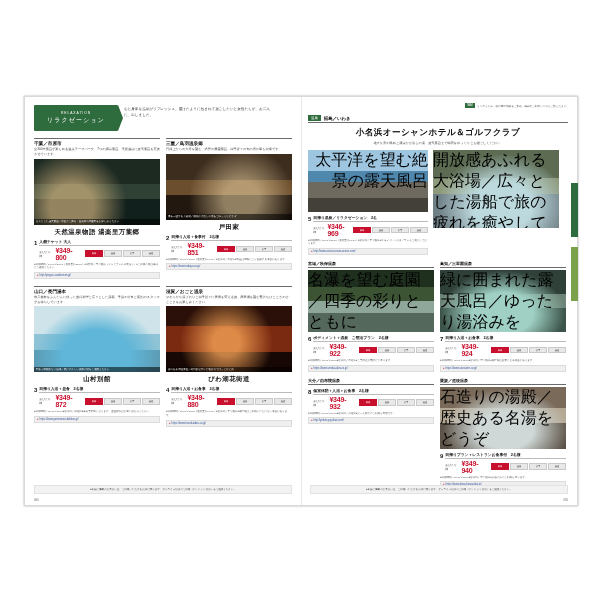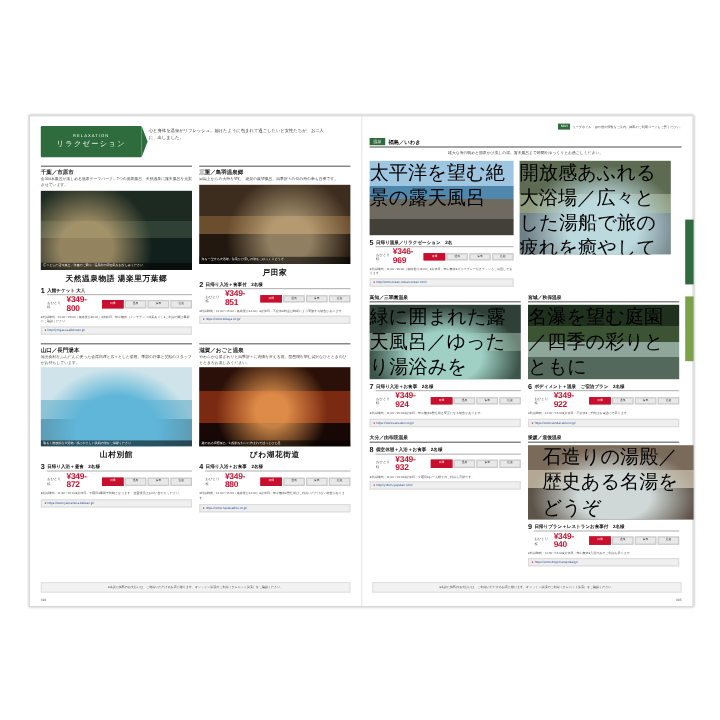--- a/index.html
+++ b/index.html
@@ -106,35 +106,35 @@
   .p-onsen-wood{background:
      radial-gradient(circle at 60% 68%, rgba(255,230,180,.5) 0 20%, rgba(0,0,0,0) 60%),
      linear-gradient(#3d2d1e 0 40%, #6b4e2e 40% 62%, #23180f 62% 100%);}
   .p-bath-blue{background:
      radial-gradient(ellipse at 50% 78%, #5fb6d8 0 38%, rgba(0,0,0,0) 70%),
      linear-gradient(#cfe4ea 0 42%, #8fc3d6 42% 66%, #5d9cb5 66% 100%);}
   .p-cave-red{background:
      radial-gradient(circle at 48% 55%, rgba(255,170,90,.75) 0 18%, rgba(0,0,0,0) 62%),
      linear-gradient(#2a1008 0 30%, #7a2a10 30% 70%, #180805 70% 100%);}
   .p-sea-rock{background:
-     linear-gradient(#9fc6e0 0 34%, #4f87ad 34% 52%, #6f6a60 52% 78%, #43403a 78% 100%);}
+     linear-gradient(#9fc6e0 0 34%, #4f87ad 34% 52%, #6f6a60 52% 78%, #43403a 78% 100%); text-align: right;}
   .p-rotenburo{background:
      radial-gradient(ellipse at 55% 72%, #bcd9dd 0 30%, rgba(0,0,0,0) 66%),
      linear-gradient(#5c6b52 0 36%, #8e9a7c 36% 56%, #6f7f86 56% 100%);}
   .p-waterfall{background:
      linear-gradient(#20301f 0 28%, #3c5434 28% 50%, #8fa79a 50% 70%, #55685c 70% 100%);}
   .p-green-bath{background:
      radial-gradient(ellipse at 50% 70%, #9fd0c3 0 34%, rgba(0,0,0,0) 70%),
      linear-gradient(#2f4038 0 38%, #6d8578 38% 62%, #3c544a 62% 100%);}
   .p-indoor-wood{background:
      radial-gradient(ellipse at 50% 66%, rgba(255,235,200,.45) 0 26%, rgba(0,0,0,0) 66%),
      linear-gradient(#6a4a2c 0 34%, #a77a48 34% 58%, #4a3320 58% 100%);}
   .p-stone-bath{background:
      radial-gradient(ellipse at 52% 70%, #cfd8d6 0 30%, rgba(0,0,0,0) 68%),
-     linear-gradient(#7a6a5a 0 34%, #b4a895 34% 58%, #5d5348 58% 100%); padding-left: 12px;}
+     linear-gradient(#7a6a5a 0 34%, #b4a895 34% 58%, #5d5348 58% 100%);}
 </style>
 </head>
 <body>
 
 <div id="spread">
   <div id="gutter"></div>
 
   <div class="page" id="pageL">
 
     <div class="relaxbar">
@@ -278,20 +278,21 @@
     <div class="topnavi">
       <span class="box">NAVI</span>
       <span class="txt">リーグホテル・旅の宿の情報をご案内。掲載のご利用ページもご覧ください。</span>
     </div>
 
     <div class="areabar" style="margin-top:10px;">
       <span class="areachip">温泉</span>
       <span class="areaname">福島／いわき</span>
     </div>
 
+    <div class="bigtitle">小名浜オーシャンホテル＆ゴルフクラブ</div>
     <div class="subtitle">雄大な海の眺めと源泉かけ流しの湯。露天風呂まで時間をゆっくりとお過ごしください。</div>
 
     <div class="hero">
       <div class="heroL">
         <div class="photoMid p-sea-rock">
           <div class="cap">太平洋を望む絶景の露天風呂</div>
         </div>
         <div class="planrow" style="margin-top:3px;">
           <div class="plannum">5</div>
           <div class="planbody">
@@ -314,20 +315,47 @@
       <div class="heroR">
         <div class="photoBig p-rotenburo">
           <div class="cap">開放感あふれる大浴場／広々とした湯船で旅の疲れを癒やしてください</div>
         </div>
       </div>
     </div>
 
     <div class="rgrid">
       <div class="rcard">
         <div class="areabar">
+          <span class="areaname" style="font-size:4px;">宮城／秋保温泉</span>
+        </div>
+        <div class="photoMid p-waterfall" style="margin-top:2px;">
+          <div class="cap">名瀑を望む庭園／四季の彩りとともに</div>
+        </div>
+        <div class="planrow" style="margin-top:3px;">
+          <div class="plannum">6</div>
+          <div class="planbody">
+            <div class="plantitle">ボディメント＋温泉　ご宿泊プラン　2名様</div>
+            <div class="pricebar">
+              <span class="pricelab">おひとり様</span>
+              <span class="price">¥349-922</span>
+              <span class="tags">
+                <span class="tag red">日帰</span>
+                <span class="tag">温泉</span>
+                <span class="tag">食事</span>
+                <span class="tag">送迎</span>
+              </span>
+            </div>
+          </div>
+        </div>
+        <div class="fine">●利用時間／11:00〜15:00●定休日／不定休●ご予約はお電話にて承ります。</div>
+        <div class="urlbar"><span class="dot">●</span><span>https://www.sendai-akiu.co.jp/</span></div>
+      </div>
+
+      <div class="rcard">
+        <div class="areabar">
           <span class="areaname" style="font-size:4px;">高知／三翠園温泉</span>
         </div>
         <div class="photoMid p-green-bath" style="margin-top:2px;">
           <div class="cap">緑に囲まれた露天風呂／ゆったり湯浴みを</div>
         </div>
         <div class="planrow" style="margin-top:3px;">
           <div class="plannum">7</div>
           <div class="planbody">
             <div class="plantitle">日帰り入浴＋お食事　2名様</div>
             <div class="pricebar">
@@ -337,47 +365,20 @@
                 <span class="tag red">日帰</span>
                 <span class="tag">温泉</span>
                 <span class="tag">食事</span>
                 <span class="tag">送迎</span>
               </span>
             </div>
           </div>
         </div>
         <div class="fine">●利用時間／11:00〜15:00●定休日／年中無休●繁忙期は変更になる場合があります。</div>
         <div class="urlbar"><span class="dot">●</span><span>https://www.sansuien.co.jp/</span></div>
-      </div>
-
-      <div class="rcard">
-        <div class="areabar">
-          <span class="areaname" style="font-size:4px;">宮城／秋保温泉</span>
-        </div>
-        <div class="photoMid p-waterfall" style="margin-top:2px;">
-          <div class="cap">名瀑を望む庭園／四季の彩りとともに</div>
-        </div>
-        <div class="planrow" style="margin-top:3px;">
-          <div class="plannum">6</div>
-          <div class="planbody">
-            <div class="plantitle">ボディメント＋温泉　ご宿泊プラン　2名様</div>
-            <div class="pricebar">
-              <span class="pricelab">おひとり様</span>
-              <span class="price">¥349-922</span>
-              <span class="tags">
-                <span class="tag red">日帰</span>
-                <span class="tag">温泉</span>
-                <span class="tag">食事</span>
-                <span class="tag">送迎</span>
-              </span>
-            </div>
-          </div>
-        </div>
-        <div class="fine">●利用時間／11:00〜15:00●定休日／不定休●ご予約はお電話にて承ります。</div>
-        <div class="urlbar"><span class="dot">●</span><span>https://www.sendai-akiu.co.jp/</span></div>
       </div>
     </div>
 
     <div class="rgrid">
       <div class="rcard">
         <div class="areabar">
           <span class="areaname" style="font-size:4px;">大分／由布院温泉</span>
         </div>
         <div class="planrow" style="margin-top:3px;">
           <div class="plannum">8</div>

